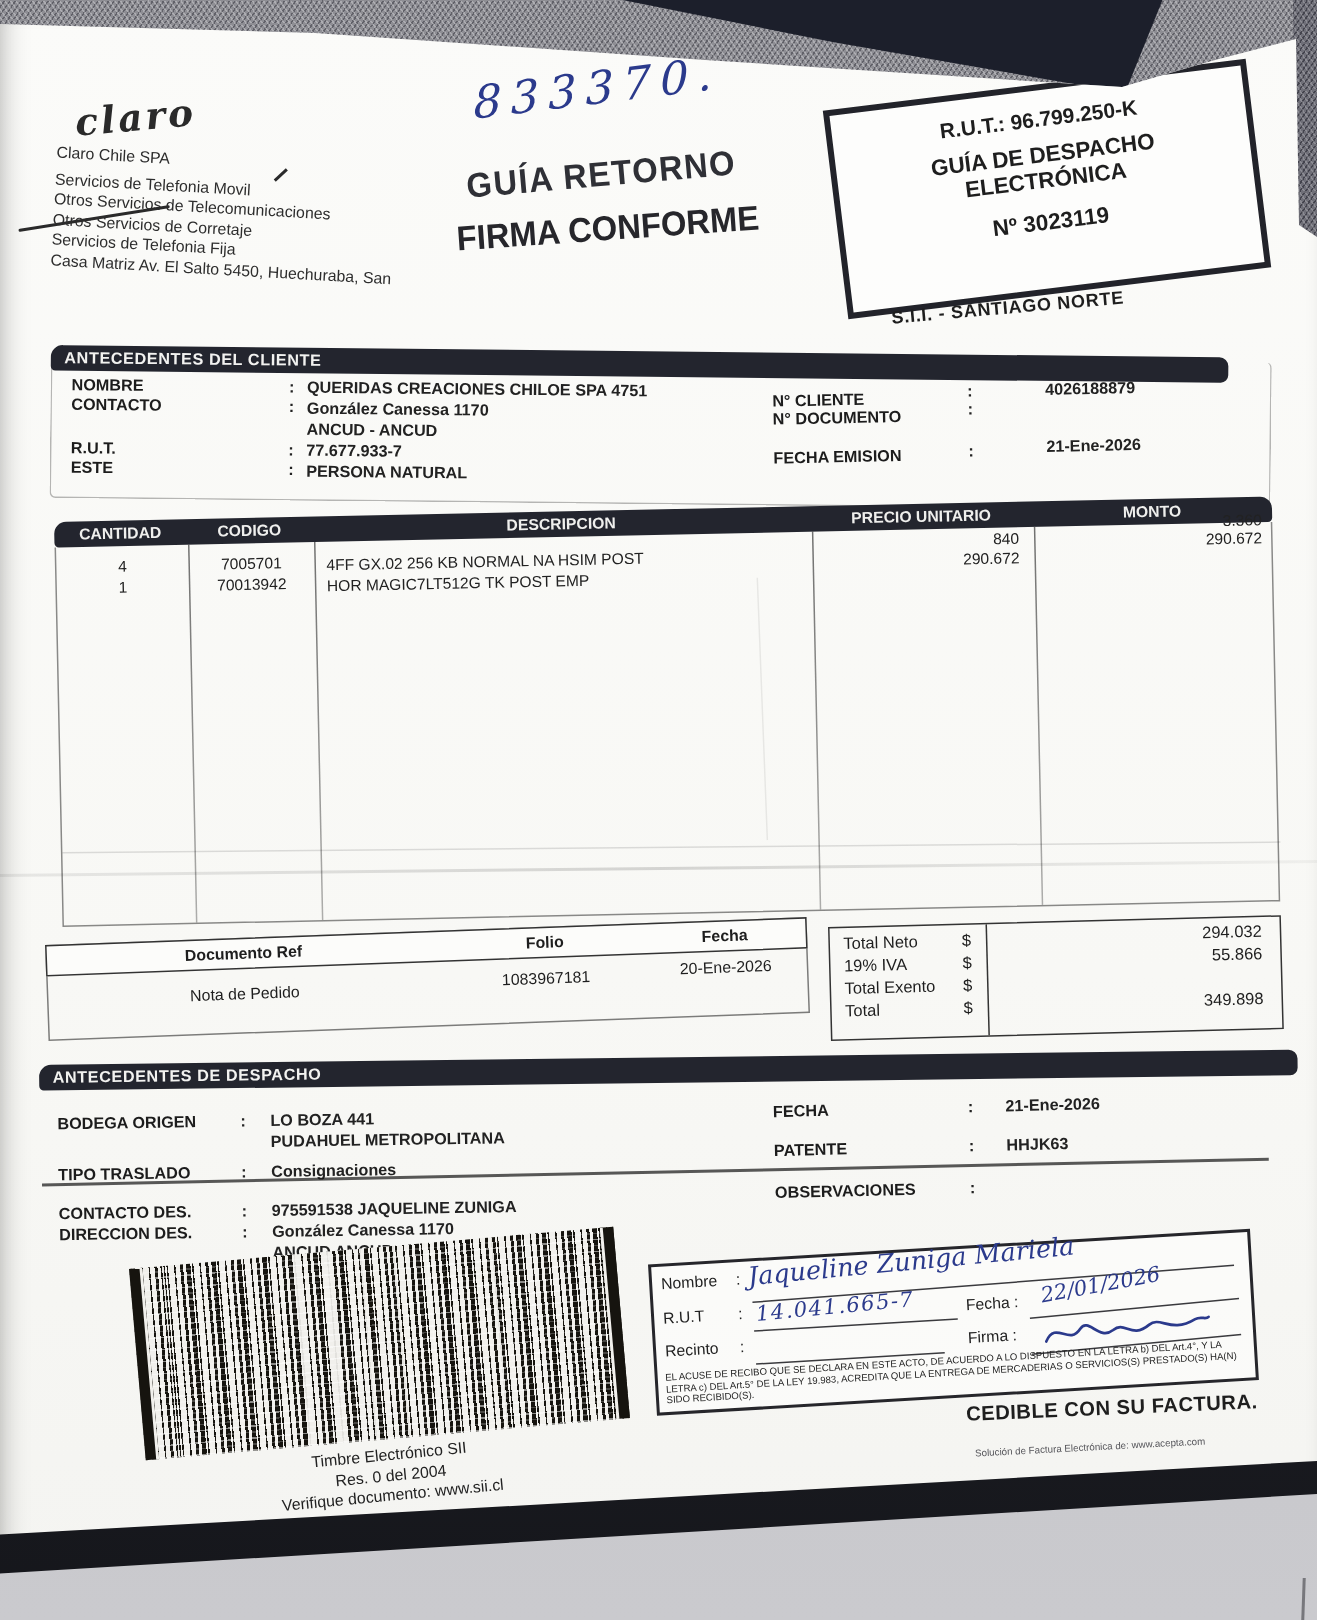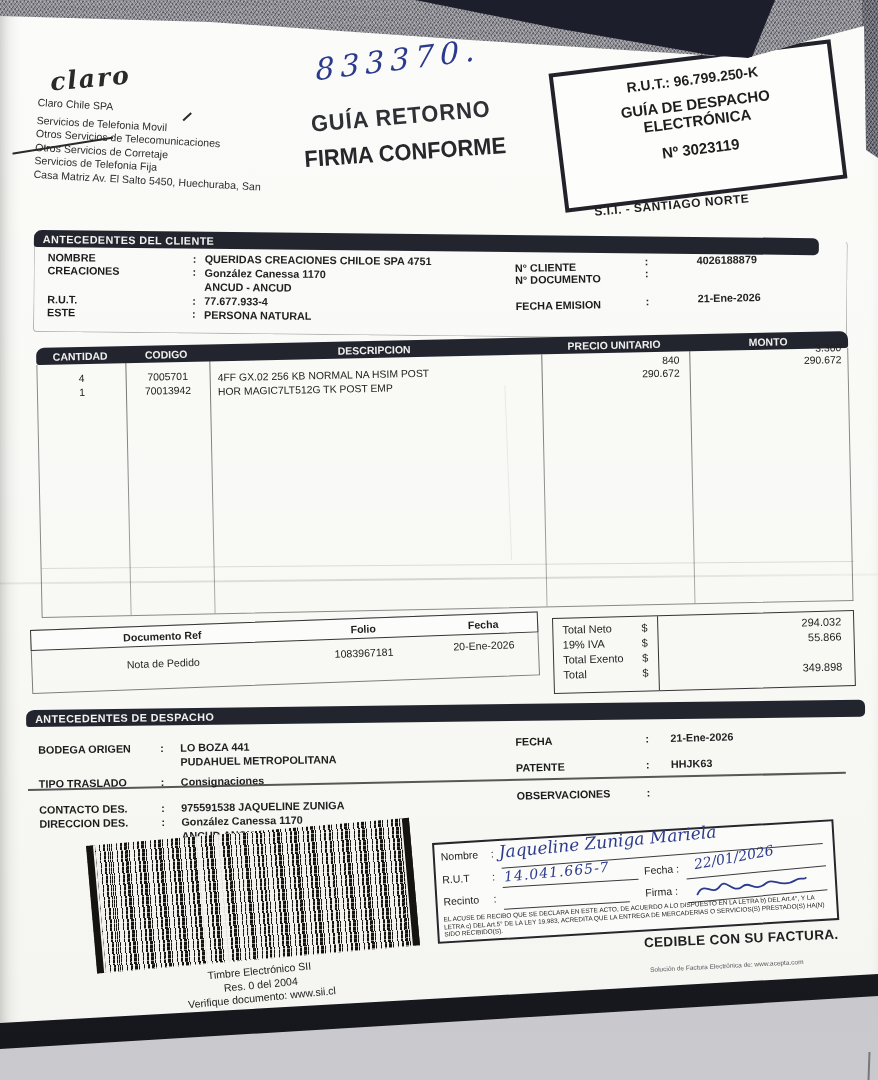--- a/index.html
+++ b/index.html
@@ -150,31 +150,31 @@
       <div class="doc-number">Nº 3023119</div>
     </div>
     <div class="abs sii">S.I.I. - SANTIAGO NORTE</div>
 
     <div class="abs client">
       <div class="client-frame"></div>
       <div class="sec-bar" style="position:absolute;left:0;top:0;width:776px;">
         <span>ANTECEDENTES DEL CLIENTE</span>
       </div>
       <span class="abs lbl" style="left:14px;top:21px;">NOMBRE</span>
-      <span class="abs lbl" style="left:14px;top:34px;">CREACIONES</span>
+      <span class="abs lbl" style="left:14px;top:34px;">CONTACTO</span>
       <span class="abs lbl" style="left:14px;top:63px;">R.U.T.</span>
       <span class="abs lbl" style="left:14px;top:76px;">ESTE</span>
       <span class="abs colon" style="left:159px;top:21px;">:</span>
       <span class="abs colon" style="left:159px;top:34px;">:</span>
       <span class="abs colon" style="left:159px;top:63px;">:</span>
       <span class="abs colon" style="left:159px;top:76px;">:</span>
       <span class="abs val" style="left:171px;top:21px;">QUERIDAS CREACIONES CHILOE SPA 4751</span>
       <span class="abs val" style="left:171px;top:35px;">González Canessa 1170</span>
       <span class="abs val" style="left:171px;top:49px;">ANCUD -  ANCUD</span>
-      <span class="abs val" style="left:171px;top:63px;">77.677.933-4</span>
+      <span class="abs val" style="left:171px;top:63px;">77.677.933-7</span>
       <span class="abs val" style="left:171px;top:77px;">PERSONA NATURAL</span>
       <div class="client-right">
         <span class="abs lbl" style="left:12px;top:8px;">N° CLIENTE</span>
         <span class="abs lbl" style="left:12px;top:20px;">N° DOCUMENTO</span>
         <span class="abs lbl" style="left:12px;top:46px;">FECHA EMISION</span>
         <span class="abs colon" style="left:142px;top:4px;">:</span>
         <span class="abs colon" style="left:142px;top:16px;">:</span>
         <span class="abs colon" style="left:142px;top:44px;">:</span>
         <span class="abs val" style="left:194px;top:4px;">4026188879</span>
         <span class="abs val" style="left:194px;top:42px;">21-Ene-2026</span>

